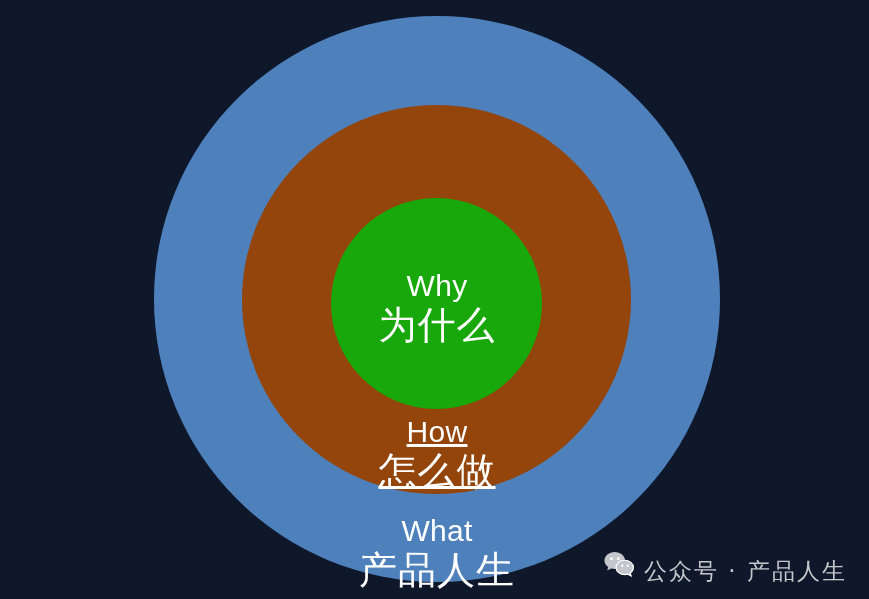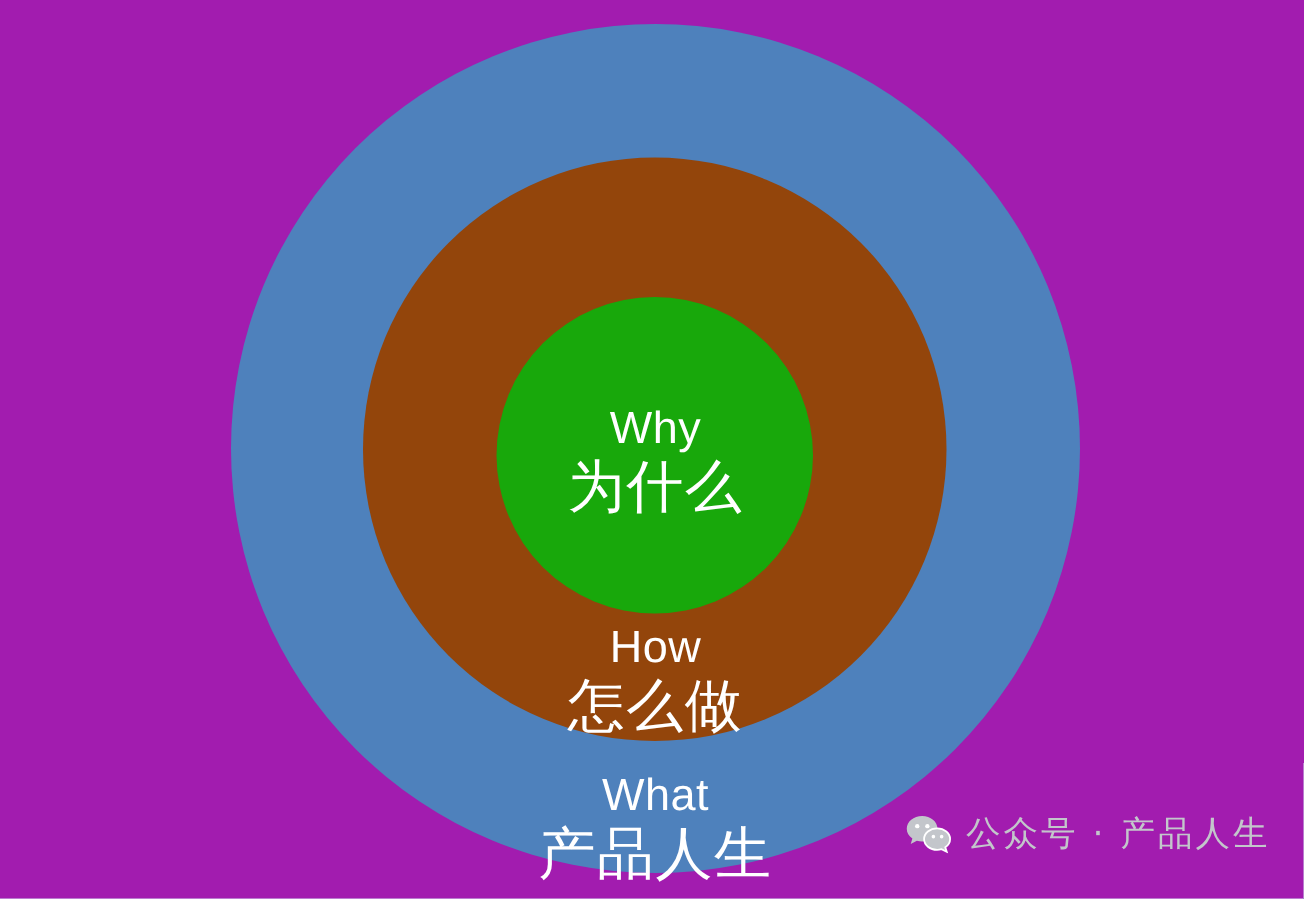--- a/index.html
+++ b/index.html
@@ -68,21 +68,21 @@
     letter-spacing: 0.3px;
   }
   .ring-label .zh {
     display: block;
     font-size: 38px;
     font-weight: 400;
     letter-spacing: 1px;
   }
 
   #label-why  { left: 237px; top: 268px; }
-  #label-how  { left: 237px; top: 414px; }
+  #label-how  { left: 237px; top: 414px; text-decoration: underline; }
   #label-what { left: 237px; top: 513px; }
 
   
   #watermark {
     position: absolute;
     left: 604px;
     top: 540px;
     display: flex;
     align-items: center;
     gap: 10px;
@@ -93,26 +93,27 @@
     width: 30px;
     height: 26px;
     flex: 0 0 auto;
   }
   #watermark .wm-text {
     font-size: 23px;
     color: #c3c6cb;
     letter-spacing: 2px;
     white-space: nowrap;
     font-family: "DejaVu Sans", "Liberation Sans", sans-serif;
+    margin-top: 16px;
   }
 </style>
 </head>
 <body>
 
-<div id="canvas" style="background: #a21caf;">
+<div id="canvas" style="background: #0f172a;">
 
   <div class="ring" id="ring-what" style="width: 566px; height: 566px; left: 154px; top: 16px; background: rgb(78, 129, 188);"></div>
 
   <div class="ring" id="ring-how" style="width: 389px; height: 389px; left: 241.5px; top: 104.5px; background: rgb(147, 69, 11);"></div>
 
   <div class="ring" id="ring-why" style="width: 211px; height: 211px; left: 330.5px; top: 198px; background: rgb(24, 168, 11);"></div>
 
   <div class="ring-label" id="label-why" style="color: rgb(255, 255, 255);">
     <span class="en">Why</span>
     <span class="zh">为什么</span>

